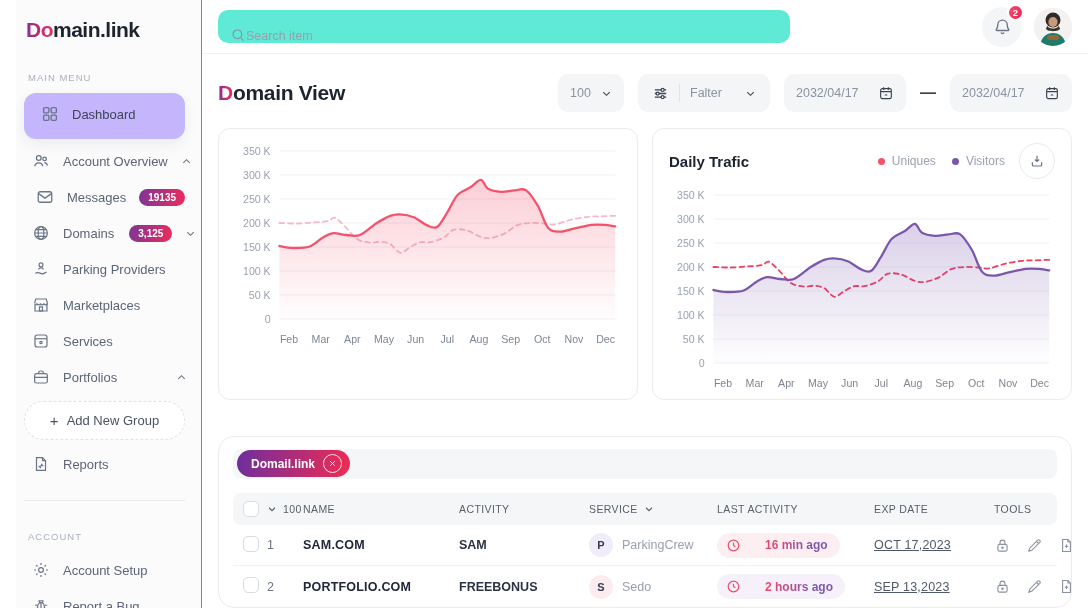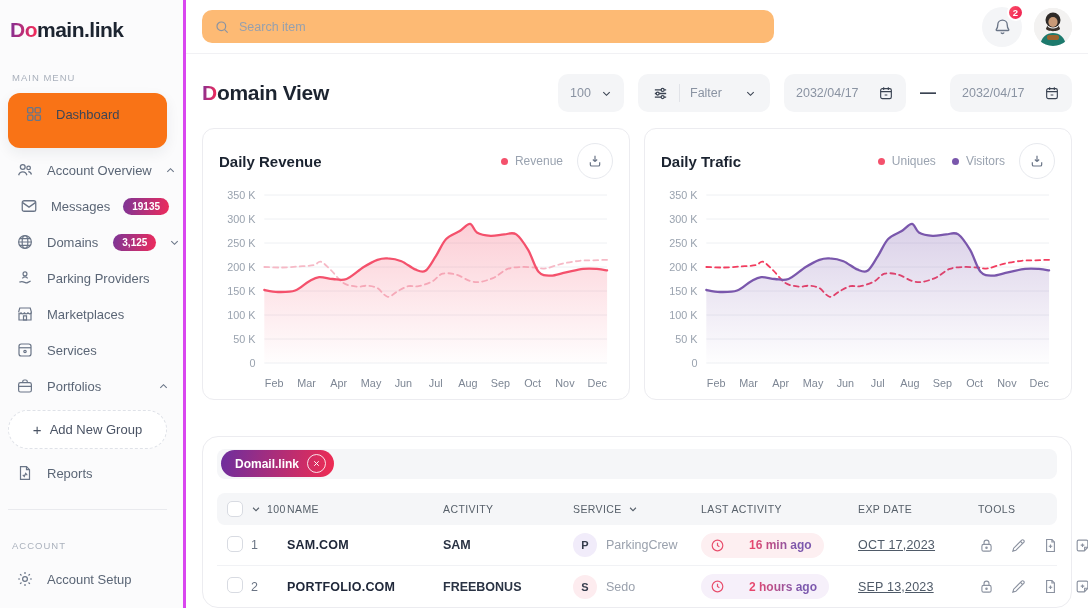--- a/index.html
+++ b/index.html
@@ -2,49 +2,49 @@
 <html><head>
 <meta charset="utf-8">
 <style>
   * { margin:0; padding:0; box-sizing:border-box; }
   html,body { width:1088px; height:608px; overflow:hidden; background:#fff;
     font-family:"Liberation Sans", sans-serif; color:#1c2430; }
   .app { display:flex; width:1088px; height:608px; }
 
   
   .sidebar { width:186px; min-width:186px; height:608px; background:#fbfbfc;
-    border-right:3px solid #d946ef; padding-top:14px; overflow:hidden; }
+    border-right:1px solid #d946ef; padding-top:14px; overflow:hidden;margin-left:16px; }
   .logo { font-size:21px; font-weight:800; letter-spacing:-0.5px; padding:4px 0 0 10px; }
   .grad-text { background:linear-gradient(95deg,#8b2f8f 10%,#ee2b5b 90%);
     -webkit-background-clip:text; background-clip:text; color:transparent; }
   .section-label { font-size:9.5px; letter-spacing:1px; color:#aab1bc; padding:0 0 0 12px;
     margin-top:30px; margin-bottom:10px; }
   .side-item { display:flex; align-items:center; gap:13px; padding:9px 14px 9px 16px;
     color:#5b6676; font-size:13px; cursor:pointer; }
   .side-item .lbl { white-space:nowrap; }
-  .side-item.active { background:#f97316; border-radius:12px; margin:0 16px 4px 8px;
-    padding:12px 14px 25px 17px; box-shadow:0 5px 14px rgba(30,40,60,0.07); color:#3d4656; }
+  .side-item.active { background:#c4b5fd; border-radius:12px; margin:0 16px 4px 8px;
+    padding:12px 14px 16px 17px; box-shadow:0 5px 14px rgba(30,40,60,0.07); color:#3d4656; }
   .side-item.child { padding-left:20px; }
   .badge-grad { background:linear-gradient(100deg,#7c3597,#ee2b5b); color:#fff;
     font-size:10px; font-weight:700; border-radius:10px; padding:3px 9px; }
   .chev-end { margin-left:auto; display:flex; }
   .add-group { margin:6px 16px 6px 8px; background:#fff; border:1px dashed #dfe2e8;
     border-radius:20px; display:flex; align-items:center; justify-content:center; gap:8px;
     padding:10px 0; font-size:13px; color:#4a5364; cursor:pointer; }
   .add-group .plus { font-size:15px; color:#4a5364; }
   .side-divider { height:1px; background:#e9eaee; margin:18px 16px 0 8px; }
   .icon { display:flex; align-items:center; justify-content:center; color:#6a7587; }
   svg { display:block; }
 
   
   .main { flex:1; display:flex; flex-direction:column; overflow:hidden; }
   .topbar { height:56px; display:flex; align-items:center; gap:10px;
     padding:0 16px; border-bottom:1px solid #f1f1f4; }
-  .searchbox { width:572px; height:33px; background:#fdba74; border-radius:10px;
-    display:flex; align-items:center; gap:9px; padding:0 12px; }
+  .searchbox { width:572px; height:33px; background:#5eead4; border-radius:10px;
+    display:flex; align-items:flex-end; padding:0 12px; }
   .searchbox input { border:none; outline:none; background:transparent; font-size:12.5px;
     color:#3b4454; width:100%; font-family:"Liberation Sans", sans-serif; }
   .searchbox input::placeholder { color:#97a0ad; }
   .top-right { margin-left:auto; display:flex; align-items:center; gap:12px; }
   .bell-btn { width:40px; height:40px; border-radius:50%; background:#f4f5f7; border:none;
     display:flex; align-items:center; justify-content:center; position:relative; cursor:pointer;
     color:#7d8694; }
   .bell-badge { position:absolute; top:-3px; right:-2px; min-width:17px; height:17px;
     background:linear-gradient(120deg,#fb4d68,#ef2050); border:2px solid #fff; border-radius:9px;
     color:#fff; font-size:9.5px; font-weight:700; display:flex; align-items:center;
@@ -349,39 +349,20 @@
                   <rect x="4" y="5.5" width="16" height="15" rx="2.5"></rect>
                   <path d="M4 10h16M8.5 3.5v4M15.5 3.5v4M10 15h4"></path>
                 </svg>
             </span>
           </div>
         </div>
       </div>
 
       <div class="charts">
         <div class="chart-card">
-          <div class="chart-head">
-            <span class="chart-title">Daily Revenue</span>
-            <div class="chart-right">
-              <div class="legend">
-                  <span class="legend-item">
-                    <i style="background: rgb(244, 81, 108);"></i>
-                    <em>Revenue</em>
-                  </span>
-                </div>
-              <button class="dl-btn">
-                <span class="icon">
-                  <svg width="16" height="16" viewBox="0 0 24 24" fill="none" stroke="currentColor" stroke-width="1.8">
-                      <path d="M12 4v9m0 0l-3.2-3.2M12 13l3.2-3.2"></path>
-                      <path d="M5 14v3.5a2 2 0 0 0 2 2h10a2 2 0 0 0 2-2V14"></path>
-                    </svg>
-                </span>
-              </button>
-            </div>
-          </div>
           <svg class="plot" width="100%" height="206" viewBox="0 0 400 206" preserveAspectRatio="none">
               <defs>
                 <linearGradient id="g0-1" x1="0" y1="0" x2="0" y2="1">
                   <stop offset="0%" stop-color="#f4516c" stop-opacity="0.28"></stop>
                   <stop offset="100%" stop-color="#f4516c" stop-opacity="0.01"></stop>
                 </linearGradient>
               </defs>
               <line x1="46" y1="8" x2="394" y2="8" stroke="#eef0f3" stroke-width="1"></line>
               <text x="37" y="12" text-anchor="end">350 K</text>
               <line x1="46" y1="32" x2="394" y2="32" stroke="#eef0f3" stroke-width="1"></line>

